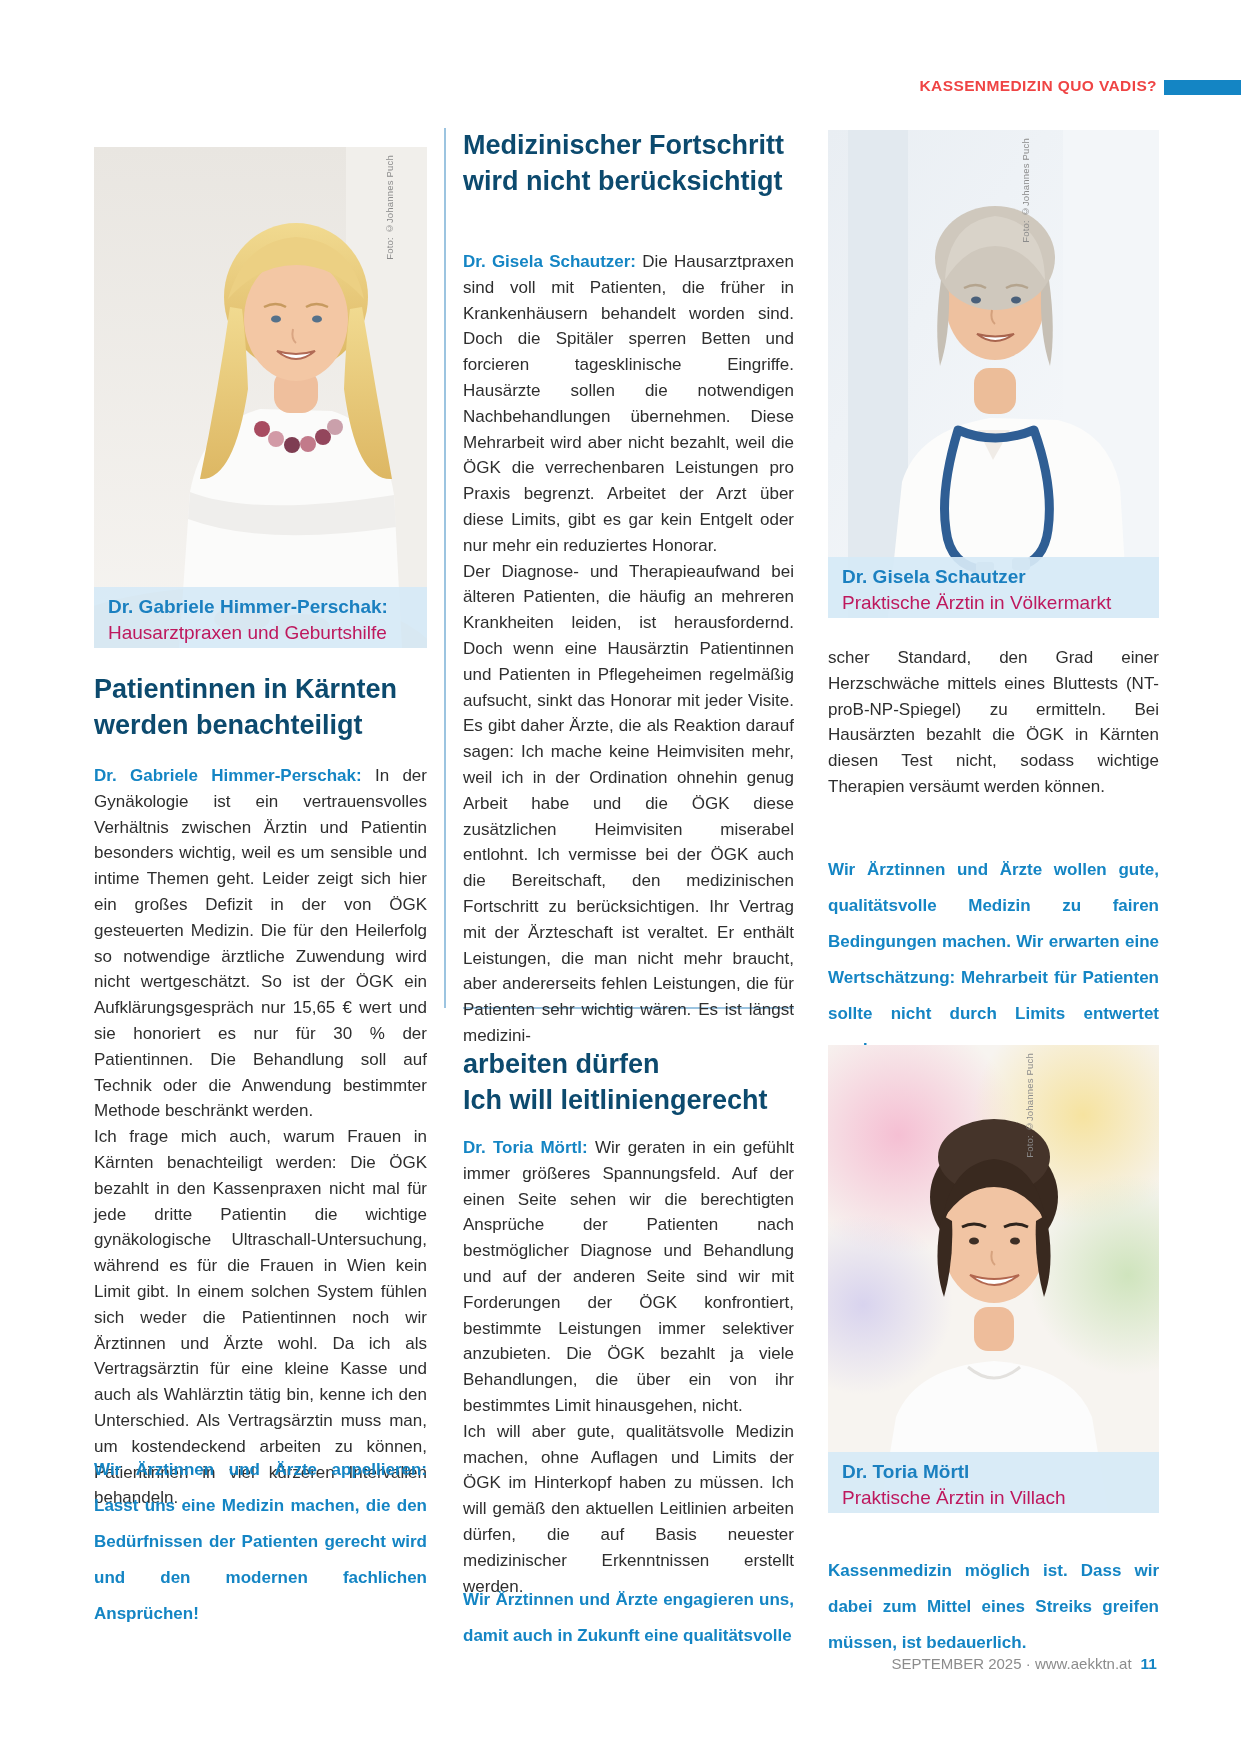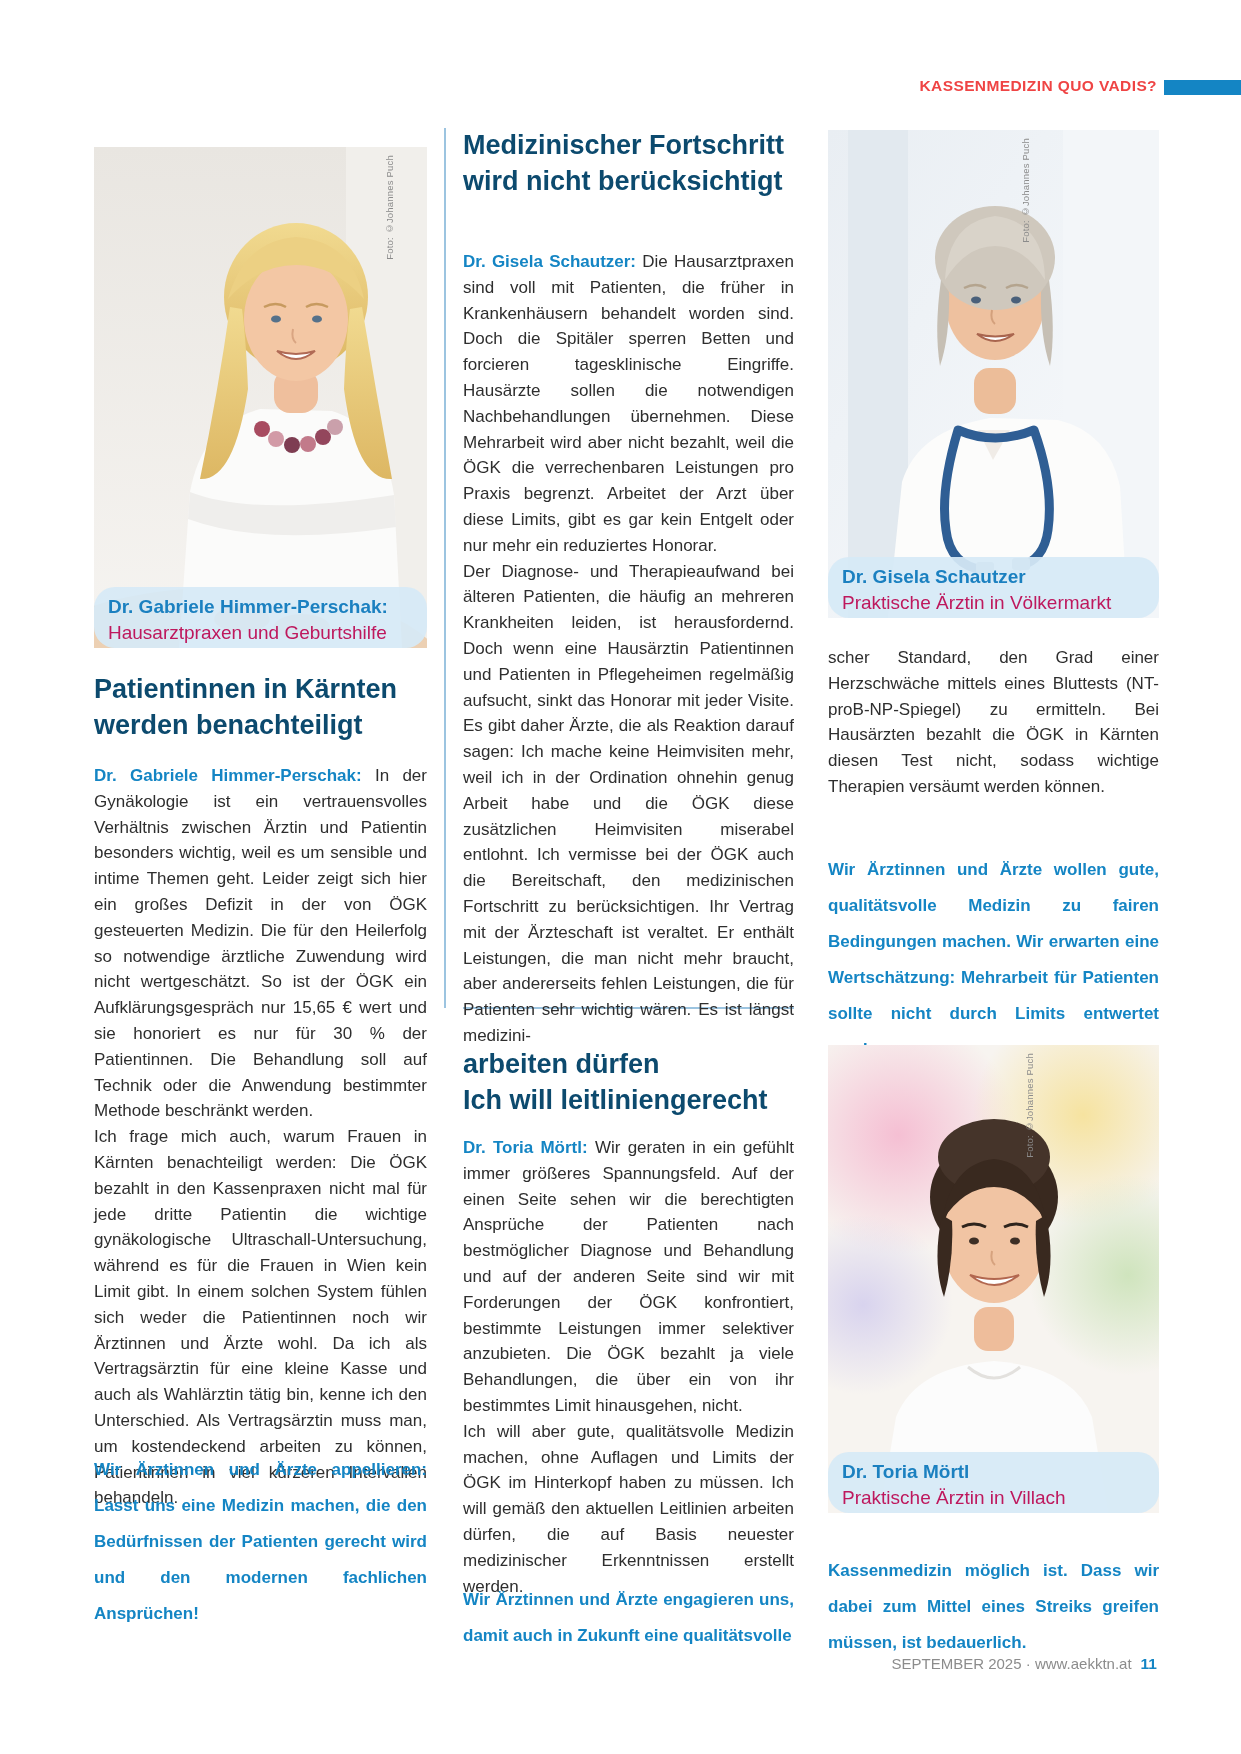--- a/index.html
+++ b/index.html
@@ -19,21 +19,21 @@
   .title{font-size:27px;line-height:36px;font-weight:bold;color:#0c4a6e;}
   .appeal{font-size:17px;line-height:36px;font-weight:bold;color:#1485c4;text-align:justify;}
   .vrule{position:absolute;left:444px;top:128px;width:2px;height:880px;background:#9cc4e0;}
   .hrule{position:absolute;left:463px;top:1007px;width:331px;height:2px;background:#9cc4e0;}
   
   .photo{position:absolute;overflow:hidden;background:#eef0f2;}
   .photo svg{position:absolute;inset:0;width:100%;height:100%;display:block;}
   .credit{position:absolute;top:8px;font-size:9.5px;color:#8b8b8b;
     writing-mode:vertical-rl;transform:rotate(180deg);letter-spacing:.2px;}
   .caption{position:absolute;left:0;right:0;bottom:0;height:61px;
-    background:rgba(214,233,246,.93);padding:7px 10px 0 14px;box-sizing:border-box;border-radius:21px;}
+    background:rgba(214,233,246,.93);padding:7px 10px 0 14px;box-sizing:border-box;}
   .caption .cap-name{display:block;font-size:19px;font-weight:bold;color:#1b80c0;line-height:26px;}
   .caption .cap-role{display:block;font-size:19px;color:#be185d;line-height:25px;}
   
   .footer{position:absolute;top:1655px;right:84px;font-size:15px;color:#8c8c8c;}
   .footer .pageno{color:#1485c4;font-weight:bold;margin-left:9px;font-size:15.5px;text-align:right;}
 </style>
 </head>
 <body>
 
 <div class="page">

